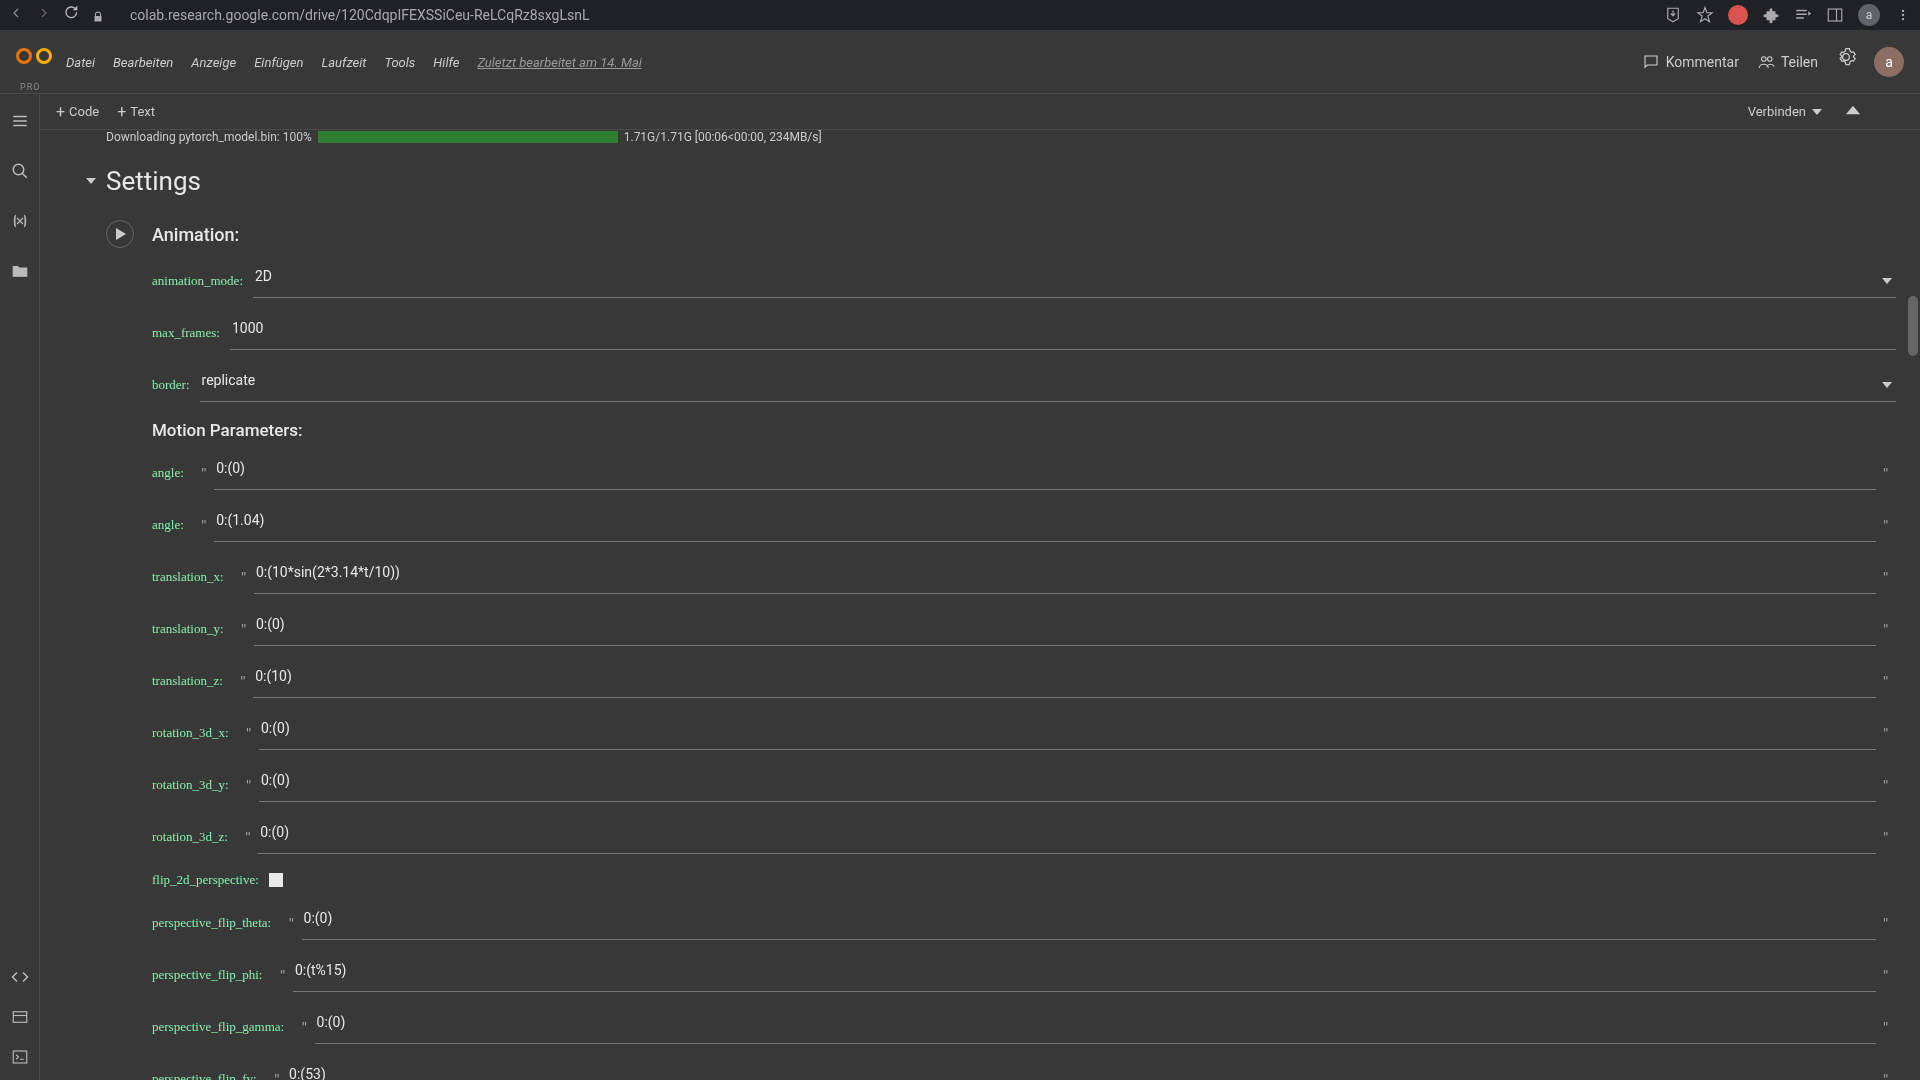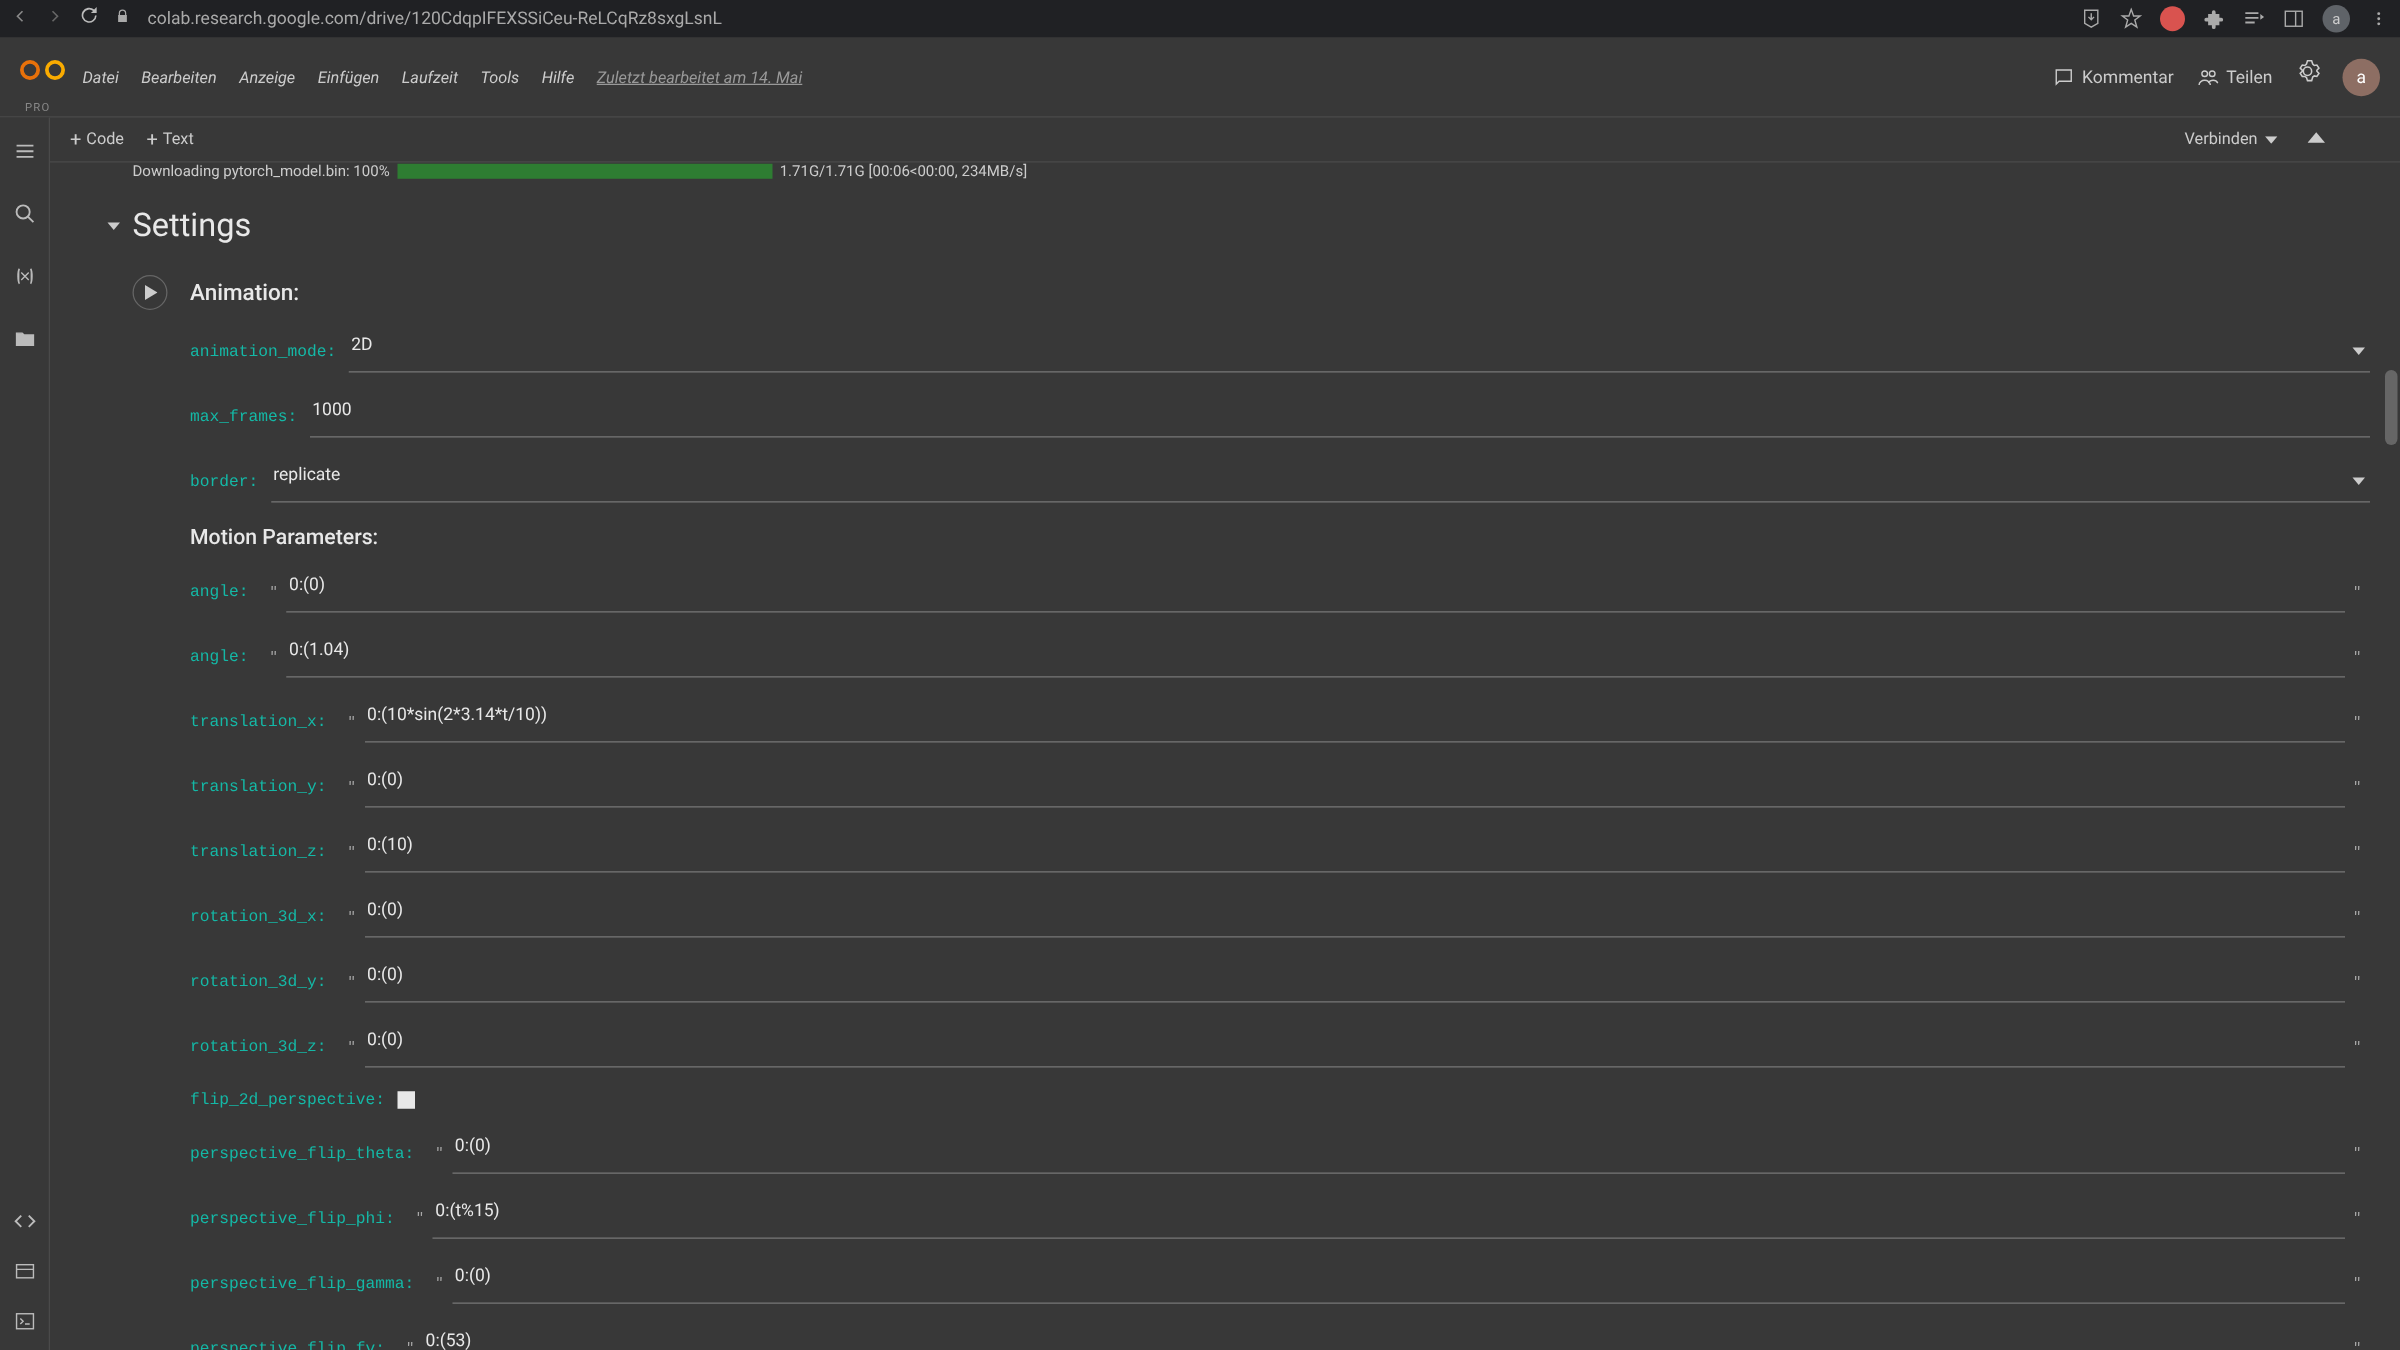--- a/index.html
+++ b/index.html
@@ -2,21 +2,21 @@
 <html><head>
 <meta charset="utf-8">
 <style>
 * { margin: 0; padding: 0; box-sizing: border-box; font-family: Roboto, Arial, sans-serif; }
 body { background: #383838; color: #e8e8e8; width: 1920px; height: 1080px; overflow: hidden; }
 
 
 .browser-bar { height: 30px; background: #202124; display: flex; align-items: center; padding: 0 8px; gap: 12px; }
 .nav-arrows { display: flex; gap: 12px; align-items: center; }
 .nav-arrows svg { width: 16px; height: 16px; fill: #888; }
-.url-bar { flex: 1; display: flex; align-items: flex-start; gap: 14px; color: #aaa; font-size: 14px; }
+.url-bar { flex: 1; display: flex; align-items: flex-end; gap: 26px; color: #aaa; font-size: 14px; }
 .url-bar .lock { width: 12px; height: 12px; fill: #aaa; }
 .browser-icons { display: flex; gap: 14px; align-items: center; }
 .browser-icons > * { width: 18px; height: 18px; display: flex; align-items: center; justify-content: center; }
 .circ-red { width: 20px; height: 20px; border-radius: 50%; background: #d9534f; }
 .avatar-circ { width: 22px; height: 22px; border-radius: 50%; background: #5f6368; color: #ccc; font-size: 12px; display:flex; align-items:center; justify-content:center; }
 .chrome-dots svg { fill:#aaa; width:14px; }
 
 
 .colab-header { height: 64px; display: flex; align-items: center; padding: 0 16px; background: #383838; border-bottom: 1px solid #4a4a4a; }
 .colab-logo { width: 36px; height: 36px; margin-right: 14px; position: relative; }
@@ -61,21 +61,21 @@
 .section-caret { width:0; height:0; border-left:5px solid transparent; border-right:5px solid transparent; border-top:6px solid #ccc; }
 .section-title { font-size: 26px; font-weight: 400; color: #e8e8e8; }
 
 .cell { padding-left: 62px; }
 .cell-head-row { display:flex; align-items:center; gap:18px; margin-bottom:16px; }
 .run-btn { width:28px; height:28px; border-radius:50%; border:1px solid #666; display:flex; align-items:center; justify-content:center; }
 .run-btn svg { width:10px; fill:#ccc; margin-left:2px; }
 .cell-heading { font-size: 18px; font-weight: 500; color: #e8e8e8; }
 
 .form-row { display:flex; align-items:center; margin-bottom: 18px; padding-left: 46px; padding-right: 24px; }
-.form-label { font-family: Liberation Mono, monospace; font-size: 13px; color: #14b8a6; white-space: nowrap; }
+.form-label { font-family: Liberation Serif, serif; font-size: 13px; color: #86efac; white-space: nowrap; }
 .form-label::after { content: ":"; }
 .form-input-wrap { flex:1; margin-left: 10px; display:flex; align-items:center; }
 .quote { font-family: 'Roboto Mono', monospace; color: #aaa; font-size: 14px; padding: 0 6px; }
 .form-input { flex:1; background: transparent; border: none; border-bottom: 1px solid #777; color: #e8e8e8; font-size: 14px; padding: 4px 2px 13px 2px; outline: none; font-family: Roboto, Arial, sans-serif; }
 .select-row .form-input-wrap { position: relative; }
 .select-caret { position:absolute; right:4px; width:0; height:0; border-left:5px solid transparent; border-right:5px solid transparent; border-top:6px solid #ccc; }
 .checkbox { width:14px; height:14px; background:#e8e8e8; margin-left:10px; }
 
 .subheading { font-size:17px; font-weight:500; color:#e8e8e8; padding-left:46px; margin: 12px 0 16px 0; }
 

